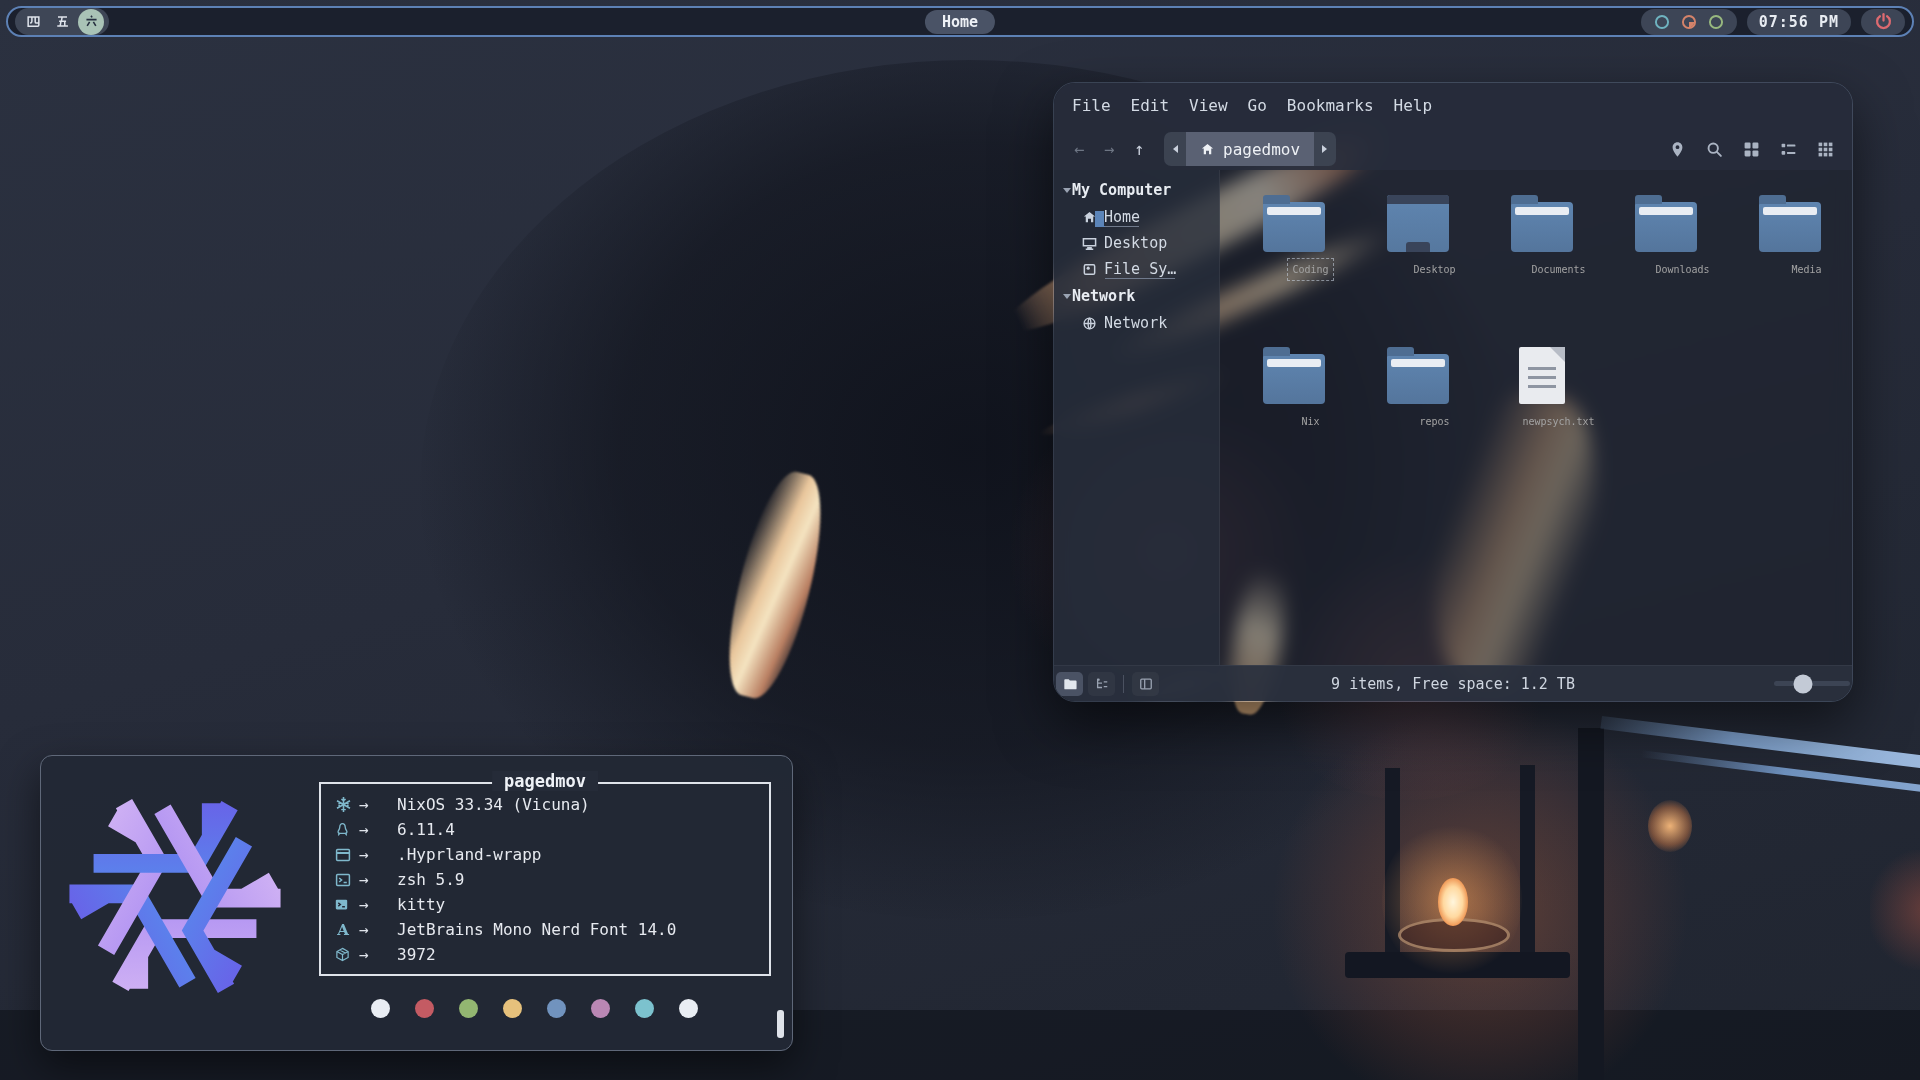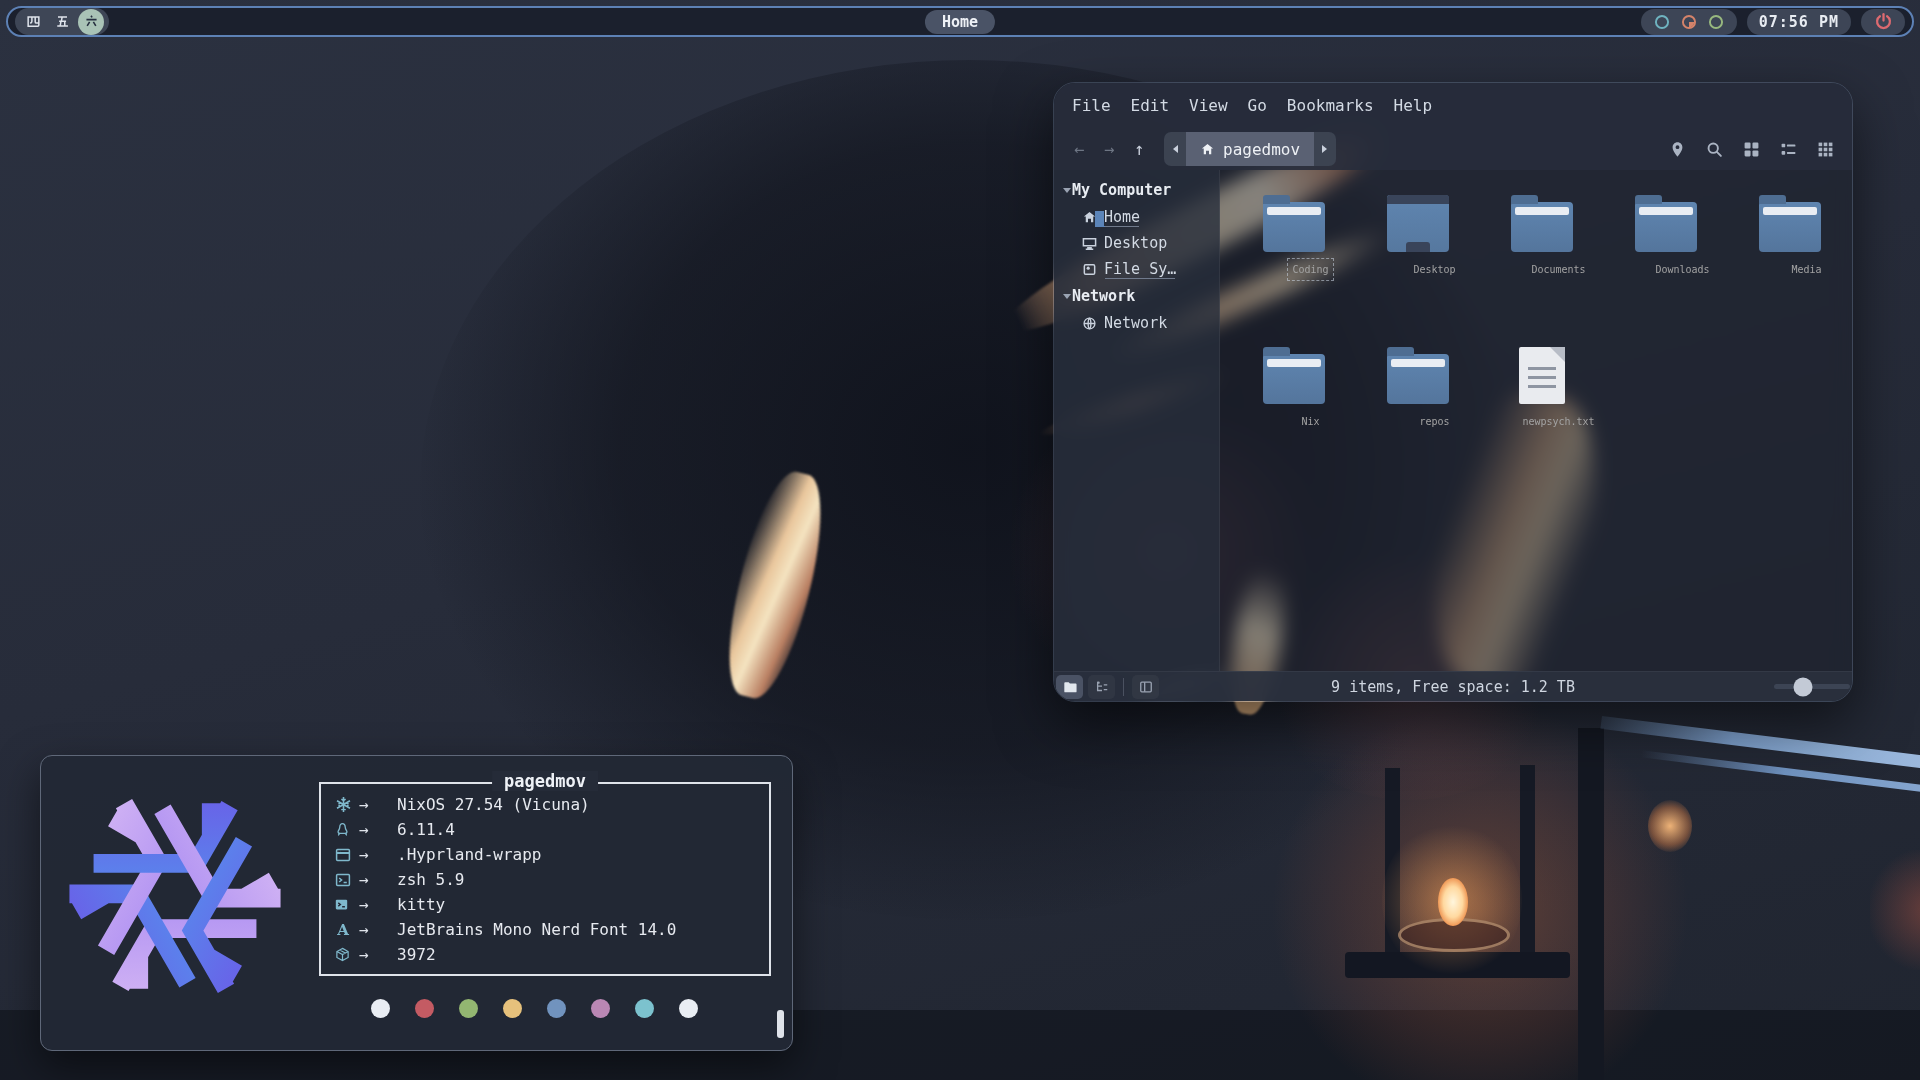--- a/index.html
+++ b/index.html
@@ -121,21 +121,21 @@
   .folder.desktop { width:62px; height:57px; background:linear-gradient(#5f85b0,#56789f); }
   .folder.desktop::before { content:""; position:absolute; top:0; left:0; right:0; width:auto;
     height:9px; background:#39445a; border-radius:3px 3px 0 0; }
   .folder.desktop::after { content:""; position:absolute; top:auto; bottom:0; left:19px;
     width:24px; height:10px; background:#39445a; border-radius:3px 3px 0 0; right:auto; }
   .doc { width:46px; height:57px; background:#e9ebef; border-radius:2px; position:relative; }
   .doc::before { content:""; position:absolute; top:0; right:0; border-style:solid;
     border-width:0 15px 15px 0; border-color:rgba(28,33,45,.5) #b7bcc6 transparent transparent; }
   .doc::after { content:""; position:absolute; left:9px; right:9px; top:20px; height:26px;
     background:repeating-linear-gradient(#8e95a2 0 3px, transparent 3px 9px); }
-  .statusbar { height:30px; flex:none; background:rgba(41,47,61,.97);
+  .statusbar { height:36px; flex:none; background:rgba(41,47,61,.97);
     border-top:1px solid rgba(255,255,255,.05); display:flex; align-items:center;
     padding:0 2px; position:relative; }
   .sb-btn { width:27px; height:24px; border-radius:5px; display:flex; align-items:center;
     justify-content:center; color:#9aa3b2; background:rgba(255,255,255,.04); margin-right:5px; }
   .sb-btn.active { background:#4a5264; color:#e2e7ee; }
   .sb-sep { width:1px; height:18px; background:#4a5160; margin:0 8px 0 3px; }
   .sb-text { position:absolute; left:50%; transform:translateX(-50%); color:#cfd6e0; font-size:15px; }
   .slider { margin-left:auto; display:flex; align-items:center; }
   .slider-track { width:76px; height:5px; border-radius:3px; background:#3c4454; position:relative; }
   .slider-knob { position:absolute; top:50%; left:38%; transform:translate(-50%,-50%);
@@ -477,21 +477,21 @@
   <div class="fetch-box">
     <div class="fetch-title">pagedmov</div>
 
     <div class="fetch-row">
       <span class="f-icon">
         <svg width="17" height="17" viewBox="0 0 16 16" stroke="currentColor" stroke-width="1.5" fill="none">
           <path d="M8 1v14 M1.9 4.5l12.2 7 M1.9 11.5l12.2-7 M8 4.2 6 3 M8 4.2 10 3 M8 11.8 6 13 M8 11.8l2 1.2 M3.9 7.7V5.4 M3.9 8.3v2.3 M12.1 7.7V5.4 M12.1 8.3v2.3"></path>
         </svg>
       </span>
       <span class="f-arrow">→</span>
-      <span class="f-val">NixOS 27.54 (Vicuna)</span>
+      <span class="f-val">NixOS 33.34 (Vicuna)</span>
     </div>
 
     <div class="fetch-row">
       <span class="f-icon">
         <svg width="15" height="15" viewBox="0 0 16 16" fill="none" stroke="currentColor" stroke-width="1.4">
           <path d="M8 1.8c-1.9 0-2.9 1.5-2.9 3.4 0 1.8-.8 3-1.6 4.4-.6 1.1.1 2.6 1.5 2.6h6c1.4 0 2.1-1.5 1.5-2.6-.8-1.4-1.6-2.6-1.6-4.4 0-1.9-1-3.4-2.9-3.4z"></path>
           <path d="M5 12.2l-1.2 1.6 M11 12.2l1.2 1.6" stroke-linecap="round"></path>
         </svg>
       </span>
       <span class="f-arrow">→</span>

